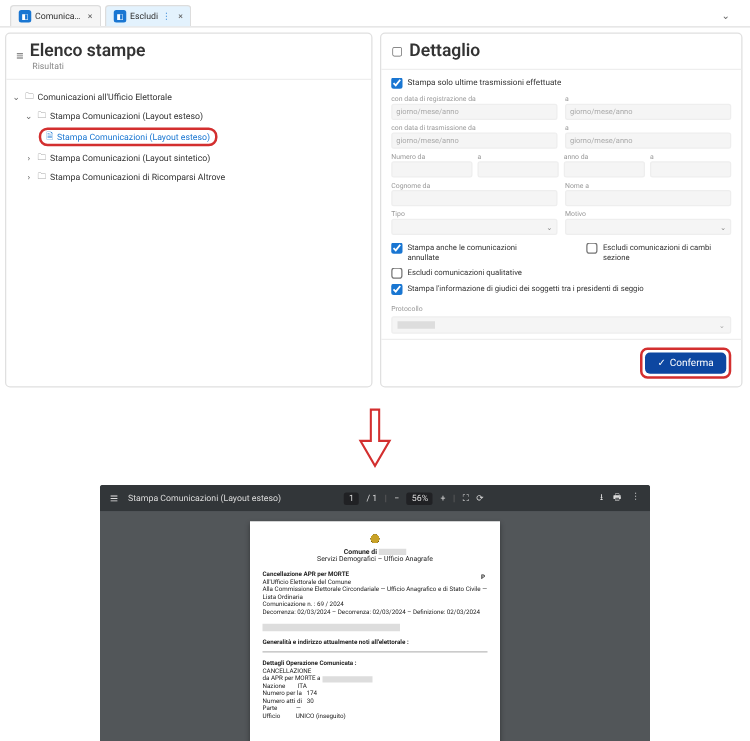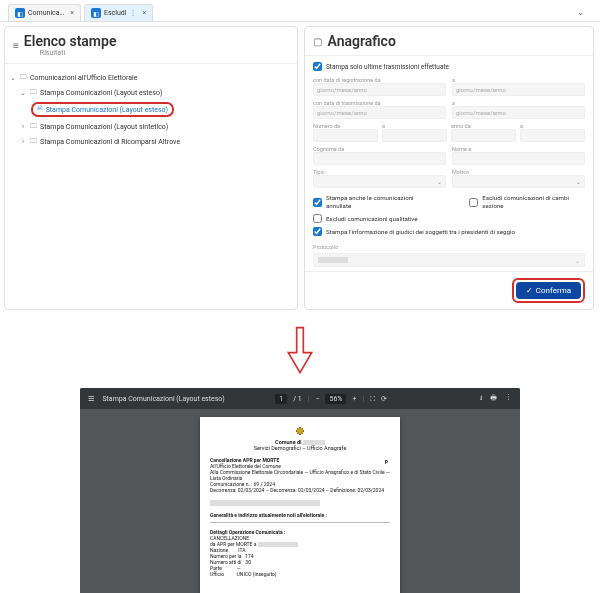--- a/index.html
+++ b/index.html
@@ -10,31 +10,31 @@
 .tab .ticon{width:10px;height:10px;background:#1976d2;border-radius:2px;display:inline-flex;align-items:center;justify-content:center;color:#fff;font-size:6px}
 .tab .x{color:#666;margin-left:3px;cursor:pointer}
 .down-caret{margin-left:auto;padding:4px 8px;color:#666}
 .main{display:flex;gap:6px;padding:4px}
 .left-panel,.right-panel{border:1px solid #e0e0e0;border-radius:4px;background:#fff}
 .left-panel{width:294px;min-height:254px}
 .right-panel{width:290px;min-height:254px;position:relative}
 .panel-head{display:flex;align-items:center;gap:5px;padding:6px 8px;border-bottom:1px solid #eee}
 .panel-head .icon{color:#666;font-size:10px}
 .panel-head .title{font-weight:600;font-size:14px}
-.panel-head .sub{font-size:7px;color:#888;margin-left:16px}
+.panel-head .sub{font-size:7px;color:#888;margin-left:2px}
 .tree{padding:6px 4px;font-size:7px}
 .tree-row{display:flex;align-items:center;gap:3px;padding:2px 0;color:#333}
 .tree-row .arrow{width:8px;text-align:center;color:#666}
 .tree-row .folder{color:#555}
 .tree-row .doc{color:#1976d2}
 .indent-1{padding-left:10px}
 .indent-2{padding-left:22px}
 .sel{display:inline-flex;align-items:center;gap:3px;border:2px solid #d32f2f;border-radius:7px;padding:0 4px;color:#1976d2}
 .detail-body{padding:4px 8px}
-.chkrow{display:flex;align-items:center;gap:4px;padding:2px 0;font-size:6.5px}
+.chkrow{display:flex;align-items:flex-start;gap:4px;padding:2px 0;font-size:6.5px}
 .chkrow input{width:9px;height:9px;accent-color:#1976d2}
 .form-grid{display:grid;grid-template-columns:1fr 1fr;gap:4px 6px;margin:4px 0}
 .fld{display:flex;flex-direction:column}
 .fld label{font-size:5.5px;color:#999}
 .fld .inp{height:13px;background:#f5f5f5;border:1px solid #eee;border-radius:2px;font-size:6px;color:#aaa;padding:0 3px;display:flex;align-items:center;justify-content:space-between}
 .fld .inp .caret{color:#888}
 .four{display:grid;grid-template-columns:1fr 1fr 1fr 1fr;gap:4px}
 .chk-list .chkrow{font-size:6.2px}
 .two-col{display:flex;gap:36px}
 .progress-row{margin-top:4px}
@@ -116,21 +116,21 @@
           <span class="arrow">›</span>
           <span class="folder">🗀</span>
           <span>Stampa Comunicazioni di Ricomparsi Altrove</span>
         </div>
     </div>
   </div>
 
   <div class="right-panel">
     <div class="panel-head">
       <span class="icon">▢</span>
-      <div class="title">Anagrafico</div>
+      <div class="title">Dettaglio</div>
     </div>
     <div class="detail-body">
       <div class="chkrow">
           <input type="checkbox" checked="" style="">
           <span>Stampa solo ultime trasmissioni effettuate</span>
         </div>
       <div class="form-grid">
         <div class="fld">
             <label>con data di registrazione da</label>
             <div class="inp">

